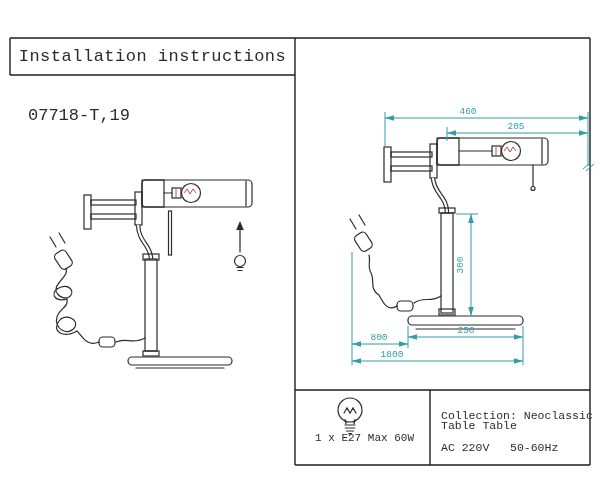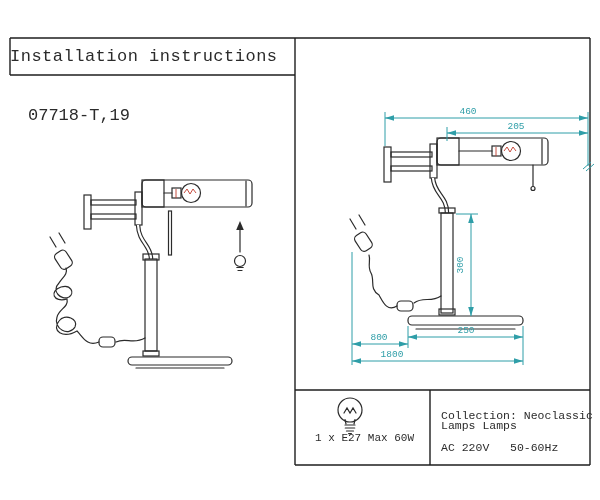--- a/index.html
+++ b/index.html
@@ -2,21 +2,21 @@
 <html><head>
 <meta charset="utf-8">
 <style>
   * { margin:0; padding:0; box-sizing:border-box; }
   html,body { width:600px; height:500px; background:#ffffff; overflow:hidden; }
   body { position:relative; font-family:"Liberation Mono", monospace; color:#2b2b2b; }
   .stage { position:absolute; left:0; top:0; width:600px; height:500px; }
   svg.art { position:absolute; left:0; top:0; }
   .txt { position:absolute; white-space:pre; }
   .title { left:10px; top:38px; width:285px; height:37px; line-height:37px;
-           text-align:left; font-size:17px; letter-spacing:0.5px; }
+           text-align:center; font-size:17px; letter-spacing:0.5px; }
   .model { left:28px; top:106px; font-size:17px; }
   .bulb-spec { left:296px; top:432px; width:137px; text-align:center; font-size:11px; }
   .info-1 { left:441px; top:397px; font-size:11.5px;margin-top:12px; }
   .info-2 { left:441px; top:419px; font-size:11.5px; }
   .info-3 { left:441px; top:441px; font-size:11.5px; }
   .k { stroke:#2b2b2b; stroke-width:1.2; fill:none; stroke-linecap:round; }
   .kf { stroke:none; fill:#2b2b2b; }
   .tube { stroke:#2b2b2b; stroke-width:4.5; fill:none; }
   .tube-in { stroke:#ffffff; stroke-width:2.2; fill:none; }
   .red { stroke:#c03a2b; stroke-width:0.9; fill:none; }
@@ -177,15 +177,15 @@
       <line class="k" x1="345.3" y1="428" x2="354.7" y2="428"></line>
       <line class="k" x1="346.5" y1="431" x2="353.5" y2="431"></line>
       <line class="k" x1="348.6" y1="433.6" x2="351.4" y2="433.6"></line>
     </g>
   </svg>
 
   <div class="txt title">Installation instructions</div>
   <div class="txt model">07718-T,19</div>
   <div class="txt bulb-spec">1 x E27 Max 60W</div>
   <div class="txt info-1">Collection: Neoclassic</div>
-  <div class="txt info-2">Lamps Lamps</div>
+  <div class="txt info-2">Table Table</div>
   <div class="txt info-3">AC 220V   50-60Hz</div>
 </div>
 
 </body></html>

